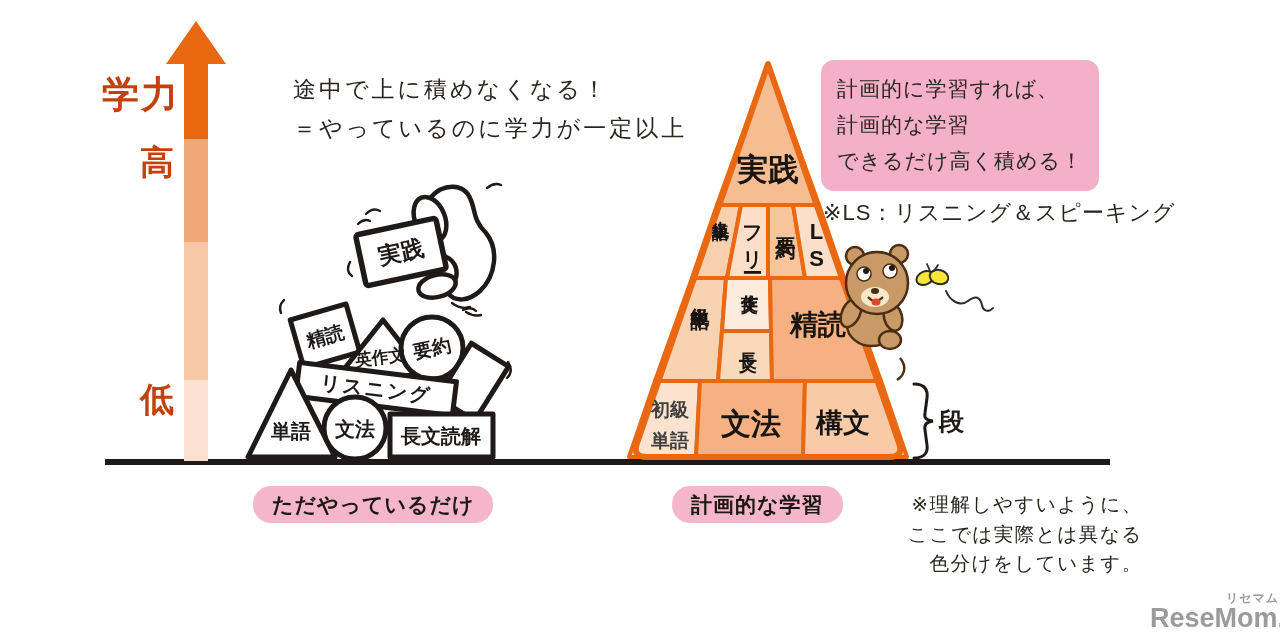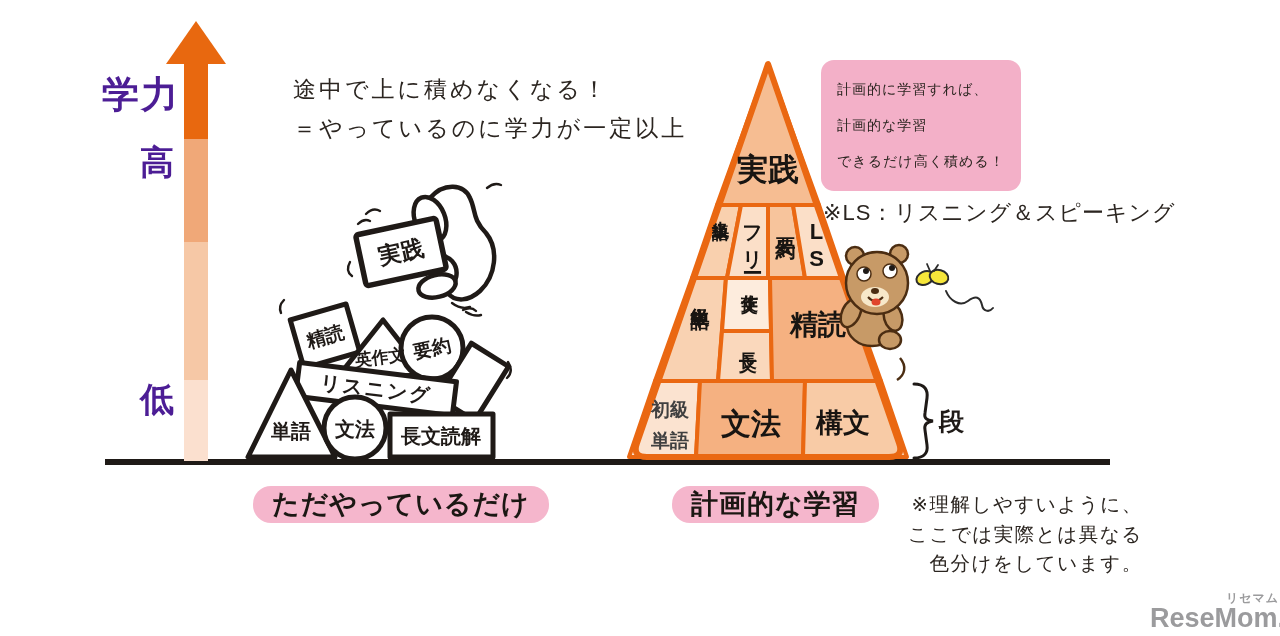--- a/index.html
+++ b/index.html
@@ -2,34 +2,34 @@
 <html><head>
 <meta charset="utf-8">
 <style>
   html,body{margin:0;padding:0;background:#ffffff;}
   #canvas{
     position:relative;width:1280px;height:636px;overflow:hidden;background:#ffffff;
     font-family:"Liberation Sans","DejaVu Sans",sans-serif;color:#1f1a17;
   }
   #bg-svg{position:absolute;left:0;top:0;}
   .abs{position:absolute;}
-  .axis-label{font-weight:bold;color:#4c1d95;}
+  .axis-label{font-weight:bold;color:#c2410c;}
   .hand-note{font-size:23px;line-height:39px;letter-spacing:3px;color:#2b2520;white-space:nowrap;margin-left:43px;}
   .vtext{
     position:absolute;writing-mode:vertical-rl;text-orientation:mixed;
     font-weight:bold;color:#181512;white-space:nowrap;letter-spacing:2px;
   }
   .vupright{text-orientation:upright;}
   .bubble{
     background:#f3b0c8;border-radius:13px;padding:11px 16px 12px 16px;
-    font-size:14px;line-height:36px;letter-spacing:1px;color:#2b2520;white-space:nowrap;
+    font-size:21px;line-height:36px;letter-spacing:1px;color:#2b2520;white-space:nowrap;
   }
   .caption{
     background:#f5b6cc;border-radius:18px;height:37px;line-height:37px;
-    padding:0 19px;font-size:27px;font-weight:bold;letter-spacing:1px;color:#1b1713;white-space:nowrap;
+    padding:0 19px;font-size:21px;font-weight:bold;letter-spacing:1px;color:#1b1713;white-space:nowrap;
   }
   .small-note{font-size:19.5px;line-height:29.5px;letter-spacing:1.5px;color:#2b2520;white-space:nowrap;}
   .indent1{padding-left:20px;}
   .indent3{padding-left:30px;}
   .logo{color:#9b9b9d;font-weight:bold;letter-spacing:0px;line-height:1;text-align:right;}
   .logo .main{font-size:27px;}
   .logo .ruby{display:block;font-size:12px;letter-spacing:1px;margin:0 6px 1px 0;}
 </style>
 </head>
 <body>

